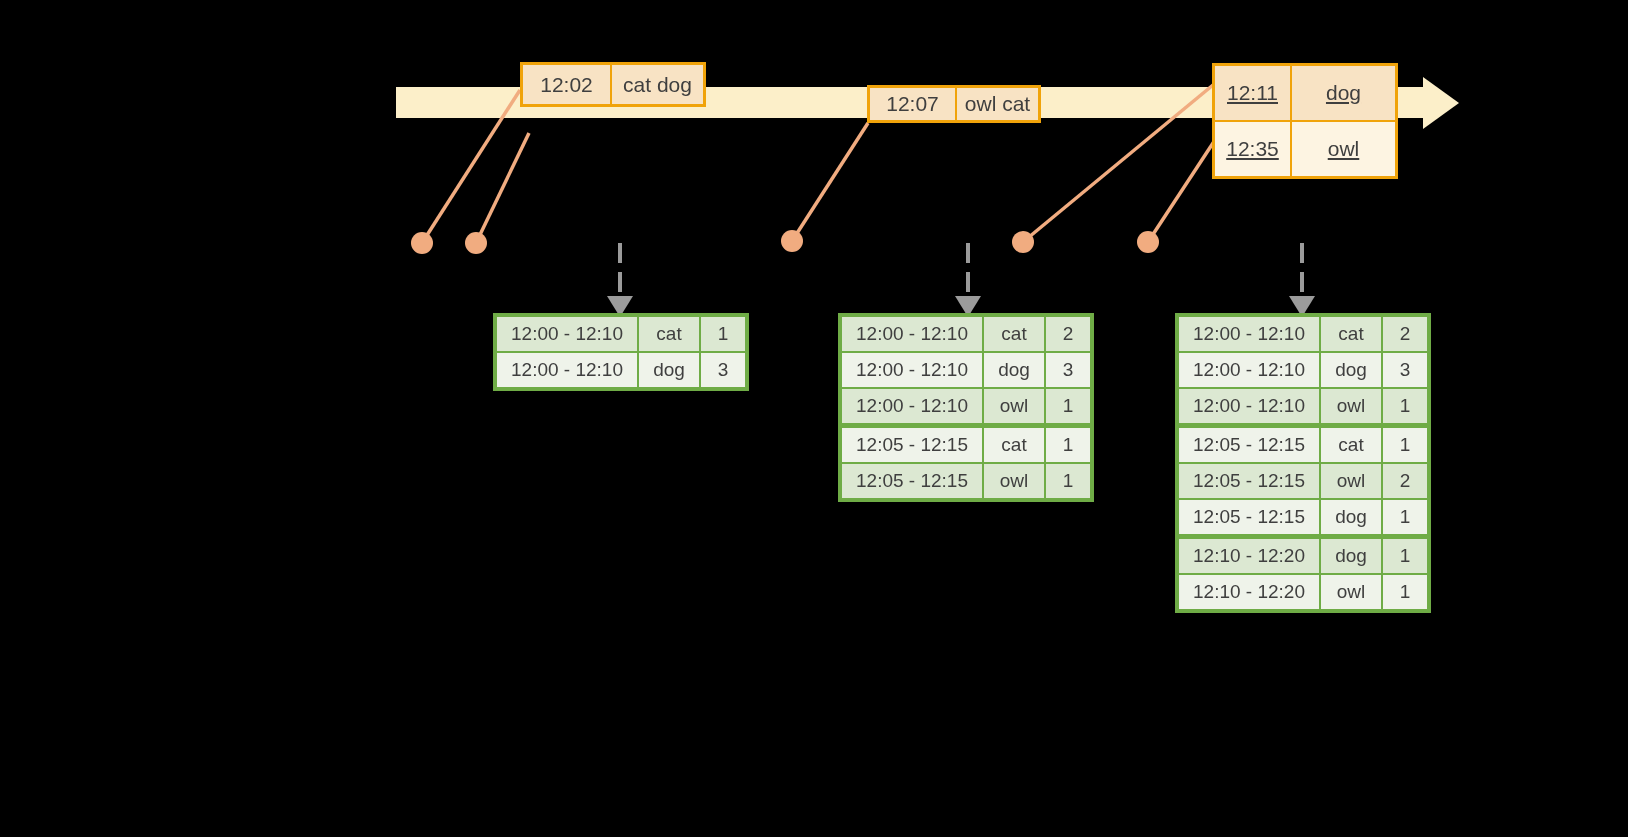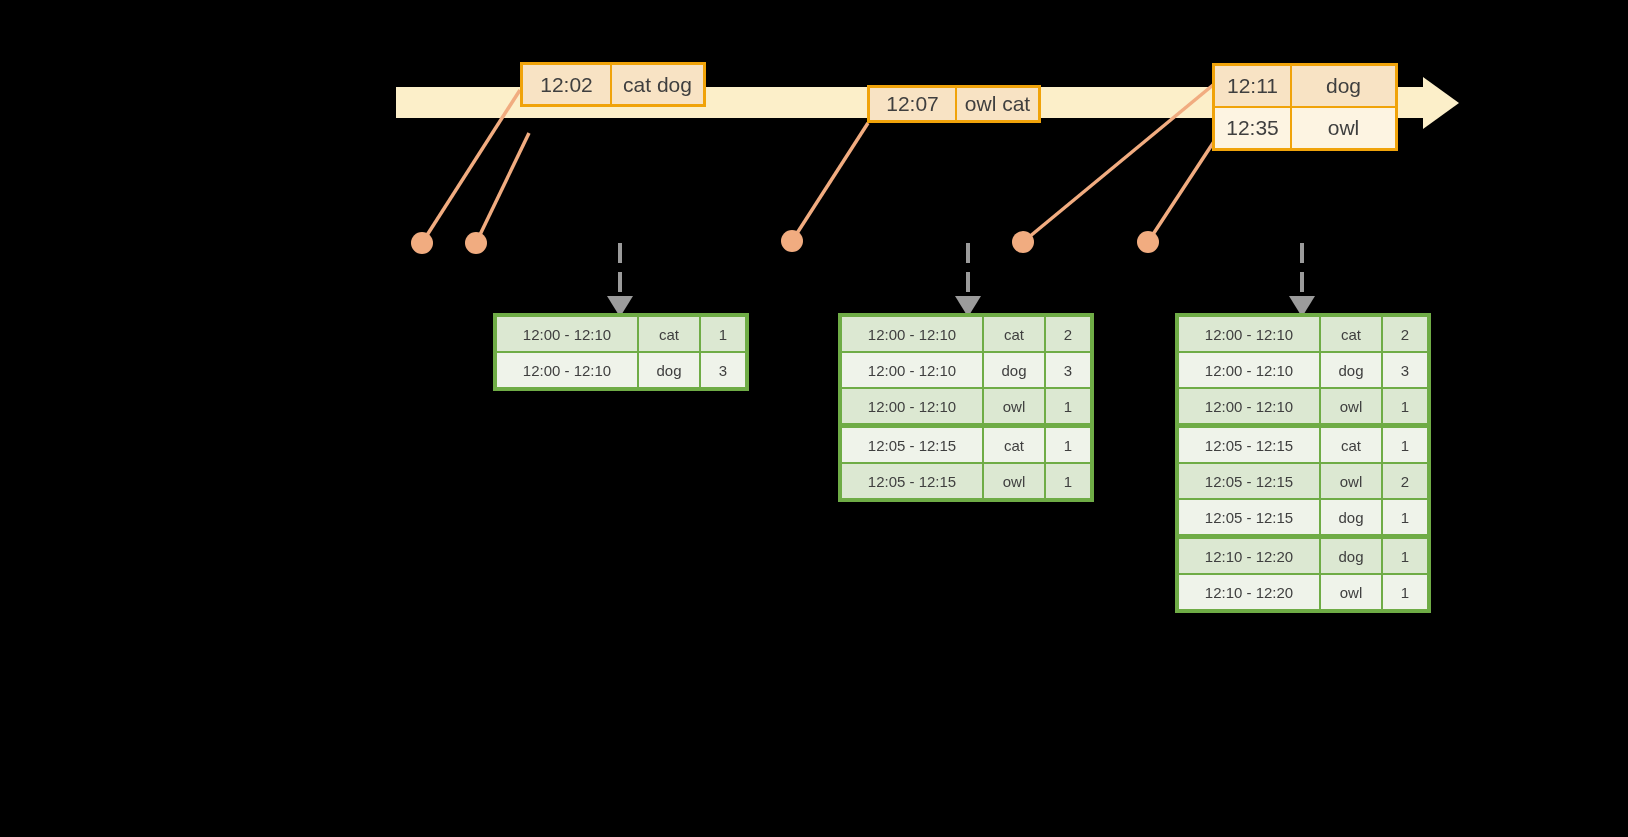--- a/index.html
+++ b/index.html
@@ -16,26 +16,26 @@
   .bar-head{position:absolute;left:1423px;top:77px;width:0;height:0;z-index:1;
     border-top:26px solid transparent;border-bottom:26px solid transparent;
     border-left:36px solid var(--timeline);}
   .overlay{position:absolute;left:0;top:0;z-index:2;}
   .evt,.rt{position:absolute;display:flex;flex-direction:column;gap:2px;z-index:3;}
   .evt{background:var(--event-border);border:3px solid var(--event-border);}
   .rt{background:var(--result-border);border:4px solid var(--result-border);}
   .trow{display:grid;gap:2px;}
   .evtA .trow{grid-template-columns:87px 91px;height:39px;}
   .evtB .trow{grid-template-columns:85px 81px;height:32px;}
-  .evtC .trow{grid-template-columns:75px 103px;height:40px;}
+  .evtC .trow{grid-template-columns:75px 103px;height:54px;text-decoration:underline;}
   .rt .trow{grid-template-columns:140px 60px 44px;height:34px;}
   .rt .trow.group-start{margin-top:3px;}
   .tcell{display:flex;align-items:center;justify-content:center;}
   .evt .tcell{font-size:21px;}
-  .rt .tcell{font-size:15px;}
+  .rt .tcell{font-size:19px;}
   .evt .trow:nth-child(odd) .tcell{background:var(--event-fill-a);}
   .evt .trow:nth-child(even) .tcell{background:var(--event-fill-b);}
   .rt .trow:nth-child(odd) .tcell{background:var(--result-fill-a);}
   .rt .trow:nth-child(even) .tcell{background:var(--result-fill-b);}
   .evtA{left:520px;top:62px;}
   .evtB{left:867px;top:85px;}
   .evtC{left:1212px;top:63px;}
   .rt1{left:493px;top:313px;}
   .rt2{left:838px;top:313px;}
   .rt3{left:1175px;top:313px;}

